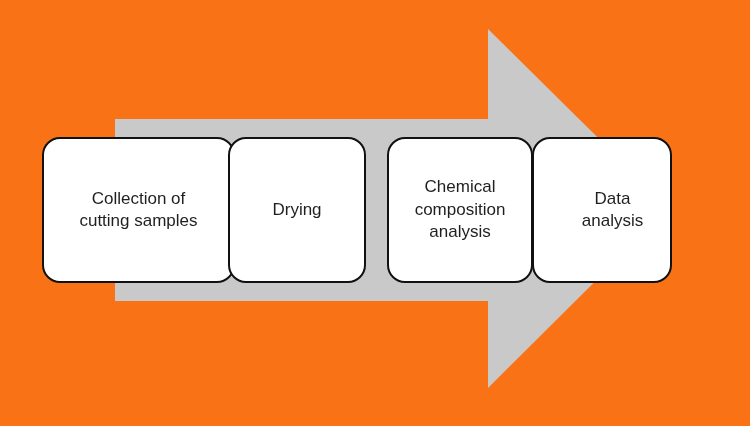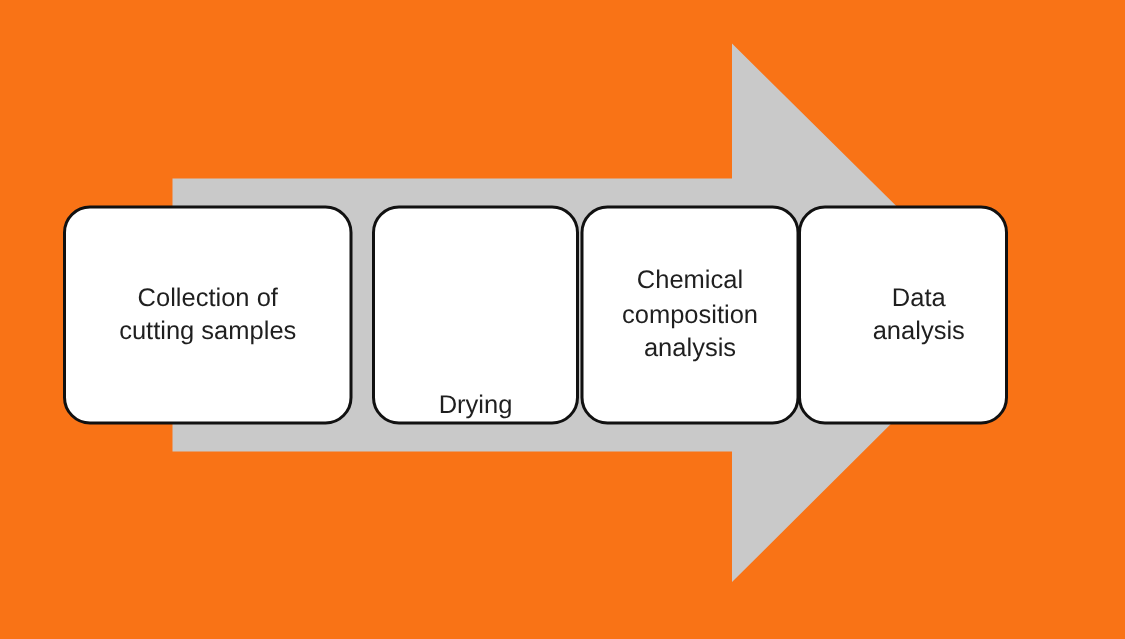--- a/index.html
+++ b/index.html
@@ -36,21 +36,21 @@
     text-align: center;
   }
   .step-label {
     font-size: 17px;
     line-height: 1.32;
     color: #1f1f1f;
     white-space: pre-line;
     padding: 0 6px;
   }
   .box-1 { left: 42px;  width: 193px; }
-  .box-2 { left: 248px; width: 138px; align-items: flex-end; }
+  .box-2 { left: 228px; width: 138px; }
   .box-3 { left: 387px; width: 146px; }
   .box-4 { left: 532px; width: 140px; padding-left: 21px; }
 </style>
 </head>
 <body>
 
 <div class="canvas">
 
   <svg class="arrow-svg" viewBox="0 0 750 426" xmlns="http://www.w3.org/2000/svg" aria-hidden="true">
     <polygon points="115,119 488,119 488,29 669,208 488,388 488,301 115,301" fill="#c9c9c9"></polygon>

